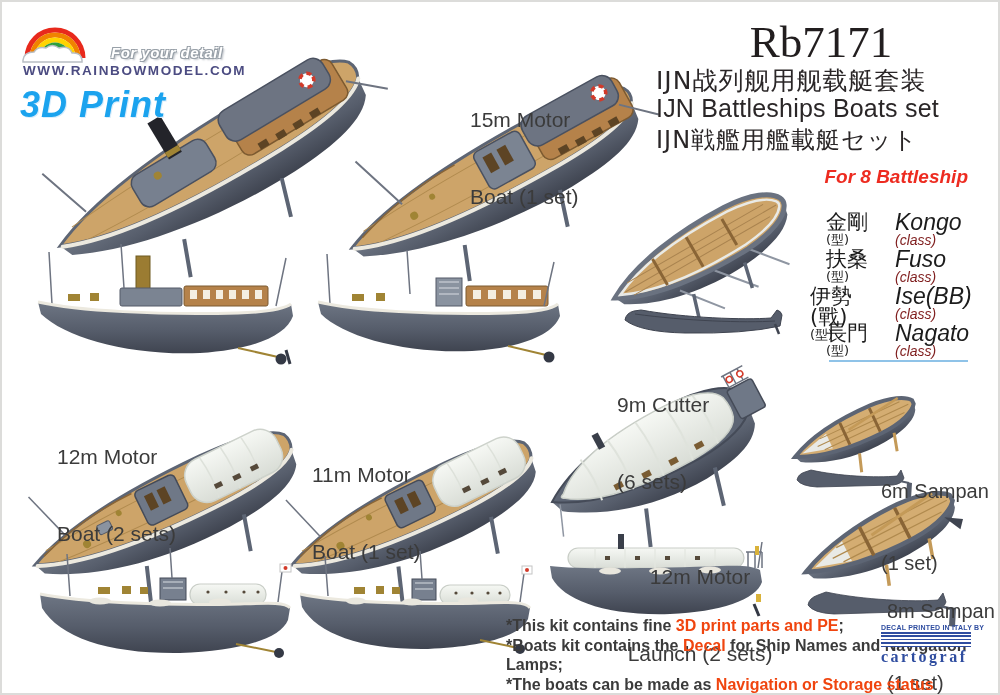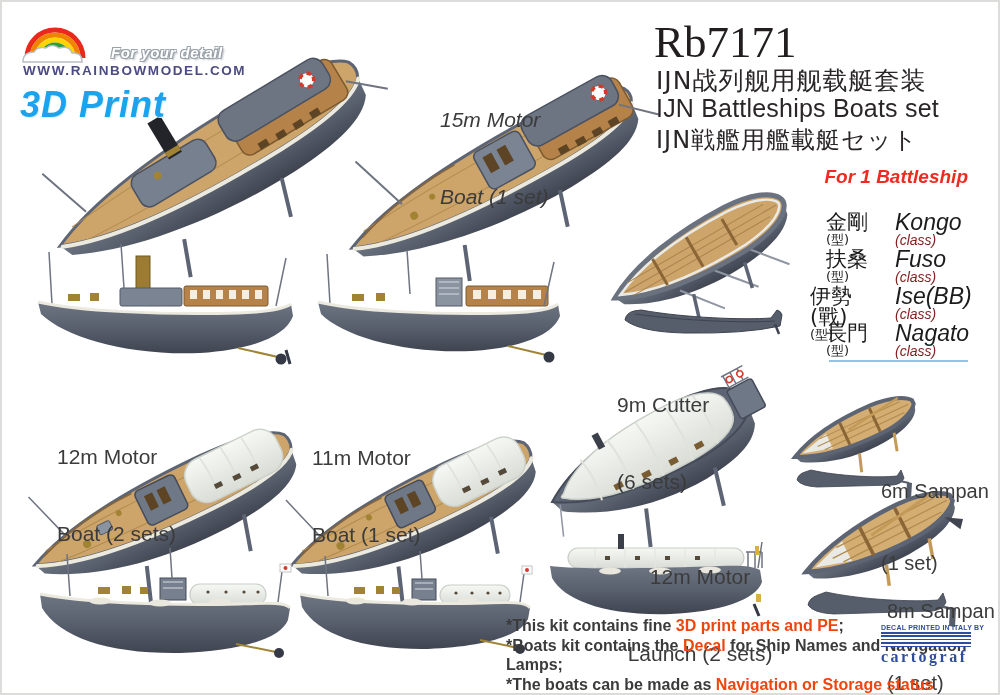--- a/index.html
+++ b/index.html
@@ -10,21 +10,21 @@
   
   .brand-word{left:88px;top:12px;font-size:28px;font-weight:bold;letter-spacing:1px;
               text-shadow:1.5px 1.5px 0 #cfcfcf;}
   .tagline{left:99px;top:44px;font-size:15px;font-style:italic;font-weight:bold;color:#ffffff;
            letter-spacing:.5px;
            text-shadow:-1px -1px 0 #98a0a8,1px -1px 0 #98a0a8,-1px 1px 0 #98a0a8,1px 1px 0 #98a0a8,2px 2px 2px #b9bec4;padding-left:12px;}
   .website{left:23px;top:63px;font-size:13.5px;font-weight:bold;color:#4c4c82;letter-spacing:1.6px;}
   .print3d{left:20px;top:84px;font-size:36px;font-weight:bold;font-style:italic;color:#1ba3ee;
            letter-spacing:1px;text-shadow:1px 1px 0 #d9edfb;}
   
-  .title-row{left:654px;top:16px;width:334px;display:flex;justify-content:flex-start;
+  .title-row{left:654px;top:16px;width:334px;display:flex;justify-content:center;
              font-family:"Liberation Serif","DejaVu Serif",serif;font-size:45px;color:#221e1f;}
   .title-zh{left:656px;top:64px;font-size:25px;color:#2a2627;font-family:"DejaVu Sans",sans-serif;letter-spacing:1px;}
   .title-en{left:656px;top:94px;font-size:25px;color:#2a2627;letter-spacing:.2px;}
   .title-ja{left:656px;top:124px;font-size:24px;color:#2a2627;font-family:"DejaVu Sans",sans-serif;letter-spacing:1px;}
   
   .hl-block{left:788px;top:166px;width:180px;text-align:right;font-style:italic;font-weight:bold;
             font-size:19px;line-height:21px;color:#ed2b20;}
   .hl-count{color:#1b9de8;}
   
   .cl{left:826px;top:212px;width:150px;}
@@ -336,21 +336,21 @@
 <div class="abs print3d">3D Print</div>
 
 <div class="abs title-row">
   <span>Rb7171</span>
 </div>
 <div class="abs title-zh">IJN战列舰用舰载艇套装</div>
 <div class="abs title-en">IJN Battleships Boats set</div>
 <div class="abs title-ja">IJN戦艦用艦載艇セット</div>
 
 <div class="abs hl-block">
-  <div>For 1 Battleship</div>
+  <div>For 8 Battleship</div>
 </div>
 
 <div class="abs cl">
   <div class="crow">
     <div class="ck">
           <div class="m">金剛</div>
           <div class="s">(型)</div>
         </div>
     <div class="cn">
           <div class="m">Kongo</div>
@@ -383,33 +383,33 @@
           <div class="s">(型)</div>
         </div>
     <div class="cn">
           <div class="m">Nagato</div>
           <div class="s">(class)</div>
         </div>
   </div>
 </div>
 <div class="abs cl-line"></div>
 
-<div class="abs lbl" style="left:440px;top:56px;font-style:italic;">
+<div class="abs lbl" style="left:470px;top:56px;">
   <div>15m Motor</div>
   <div>Boat (1 set)</div>
 </div>
 <div class="abs lbl" style="left:617px;top:341px;">
   <div>9m Cutter</div>
   <div>(6 sets)</div>
 </div>
 <div class="abs lbl" style="left:57px;top:393px;">
   <div>12m Motor</div>
   <div>Boat (2 sets)</div>
 </div>
-<div class="abs lbl" style="left:312px;top:394px;">
+<div class="abs lbl" style="left:312px;top:411px;">
   <div>11m Motor</div>
   <div>Boat (1 set)</div>
 </div>
 <div class="abs lbl center" style="left:626px;top:513px;width:148px;">
   <div>12m Motor</div>
   <div>Launch (2 sets)</div>
 </div>
 <div class="abs lbl small" style="left:881px;top:431px;">
   <div>6m Sampan</div>
   <div>(1 set)</div>

